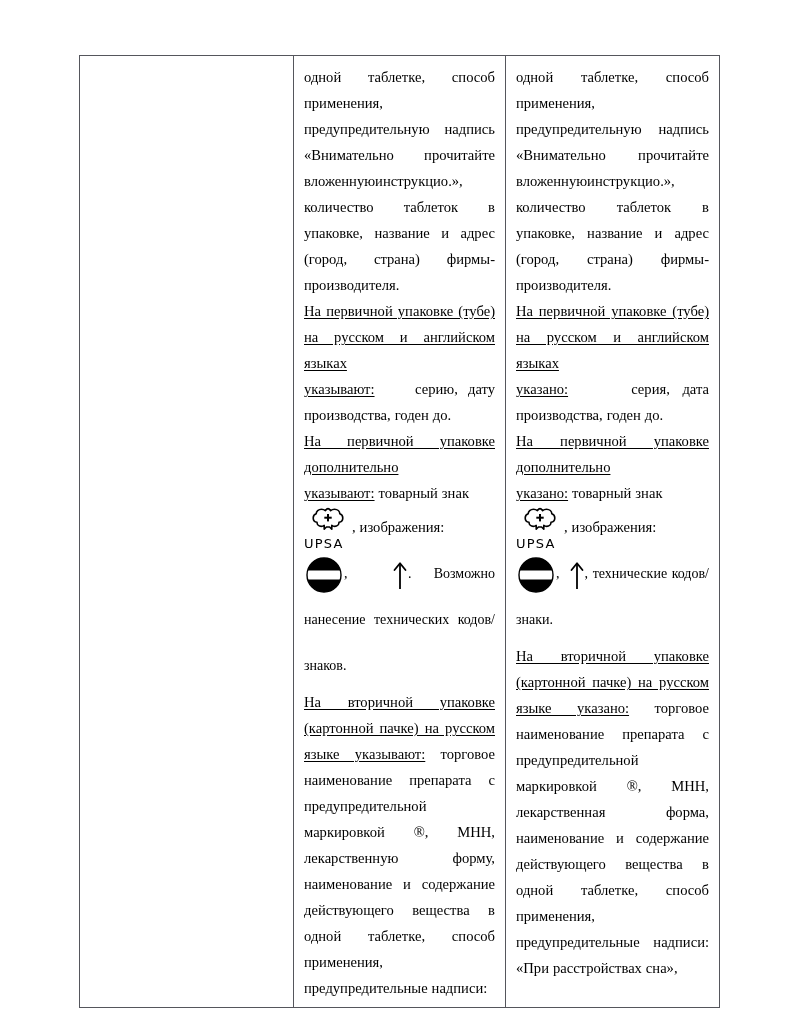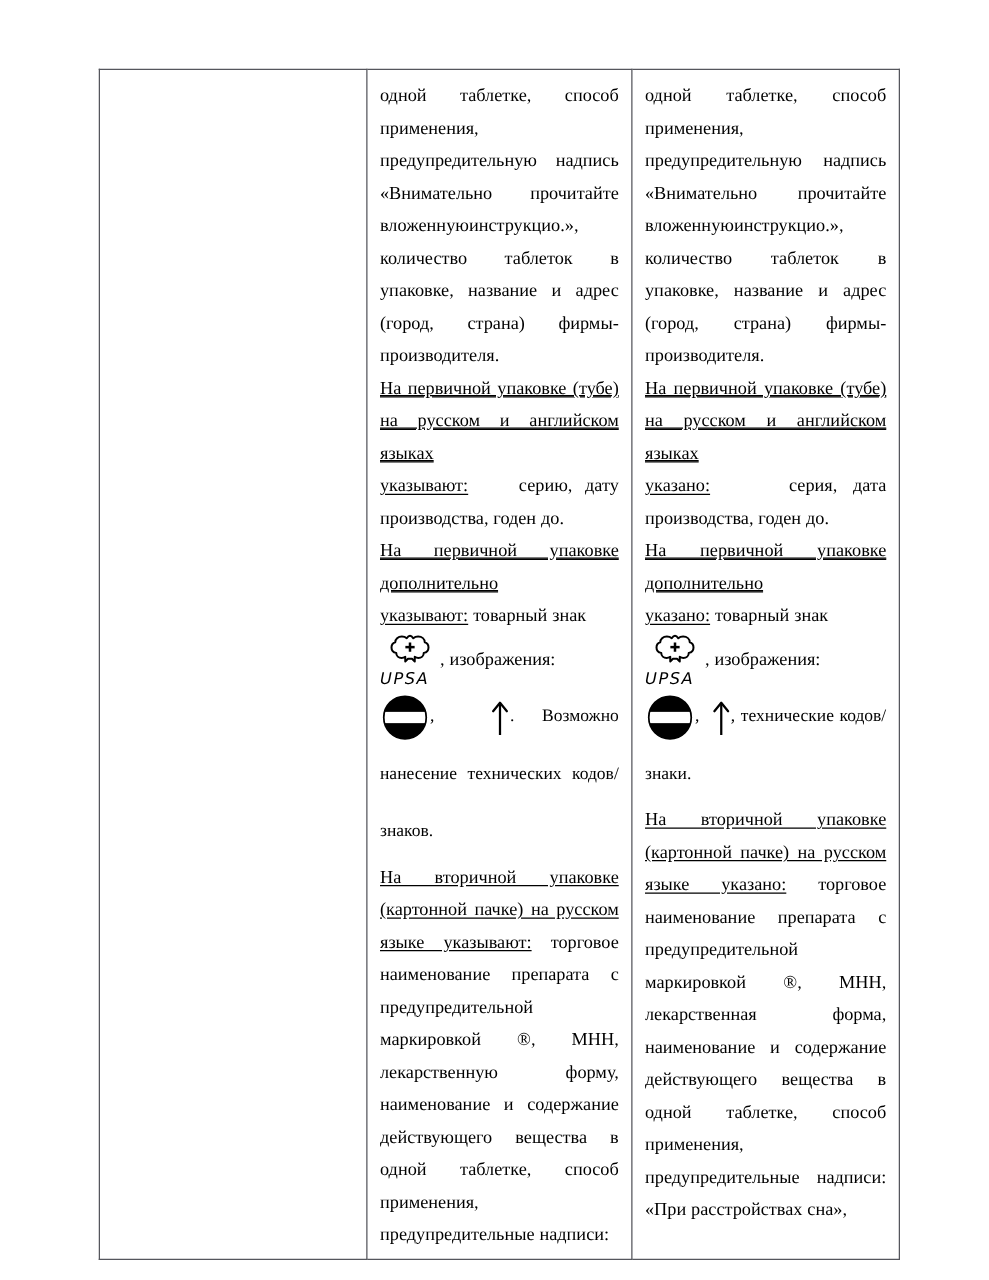--- a/index.html
+++ b/index.html
@@ -56,38 +56,37 @@
     margin: 0;
     word-spacing: 0.3px;
     -webkit-hyphens: none;
     hyphens: none;
   }
   .para + .para { margin-top: 0; }
 
   .u { text-decoration: underline; text-underline-offset: 2px; }
 
   
-  .stretch-last { text-align-last: justify; text-decoration: underline; }
+  .stretch-last { text-align-last: justify; }
   .left-last    { text-align-last: left; }
 
   .inline-block { display: inline; }
 
   
   .icon-wrap {
     display: inline-block;
     vertical-align: middle;
     line-height: 0;
   }
 
   .upsa-logo {
     display: inline-block;
     width: 48px;
     vertical-align: middle;
     text-align: center;
-    font-style: italic;
   }
   .upsa-logo svg { display: block; margin: 0 auto; }
   .upsa-word {
     font-family: "DejaVu Sans", "Liberation Sans", sans-serif;
     font-size: 13px;
     letter-spacing: 1.2px;
     line-height: 14px;
     margin-top: 1px;
     display: block;
   }

